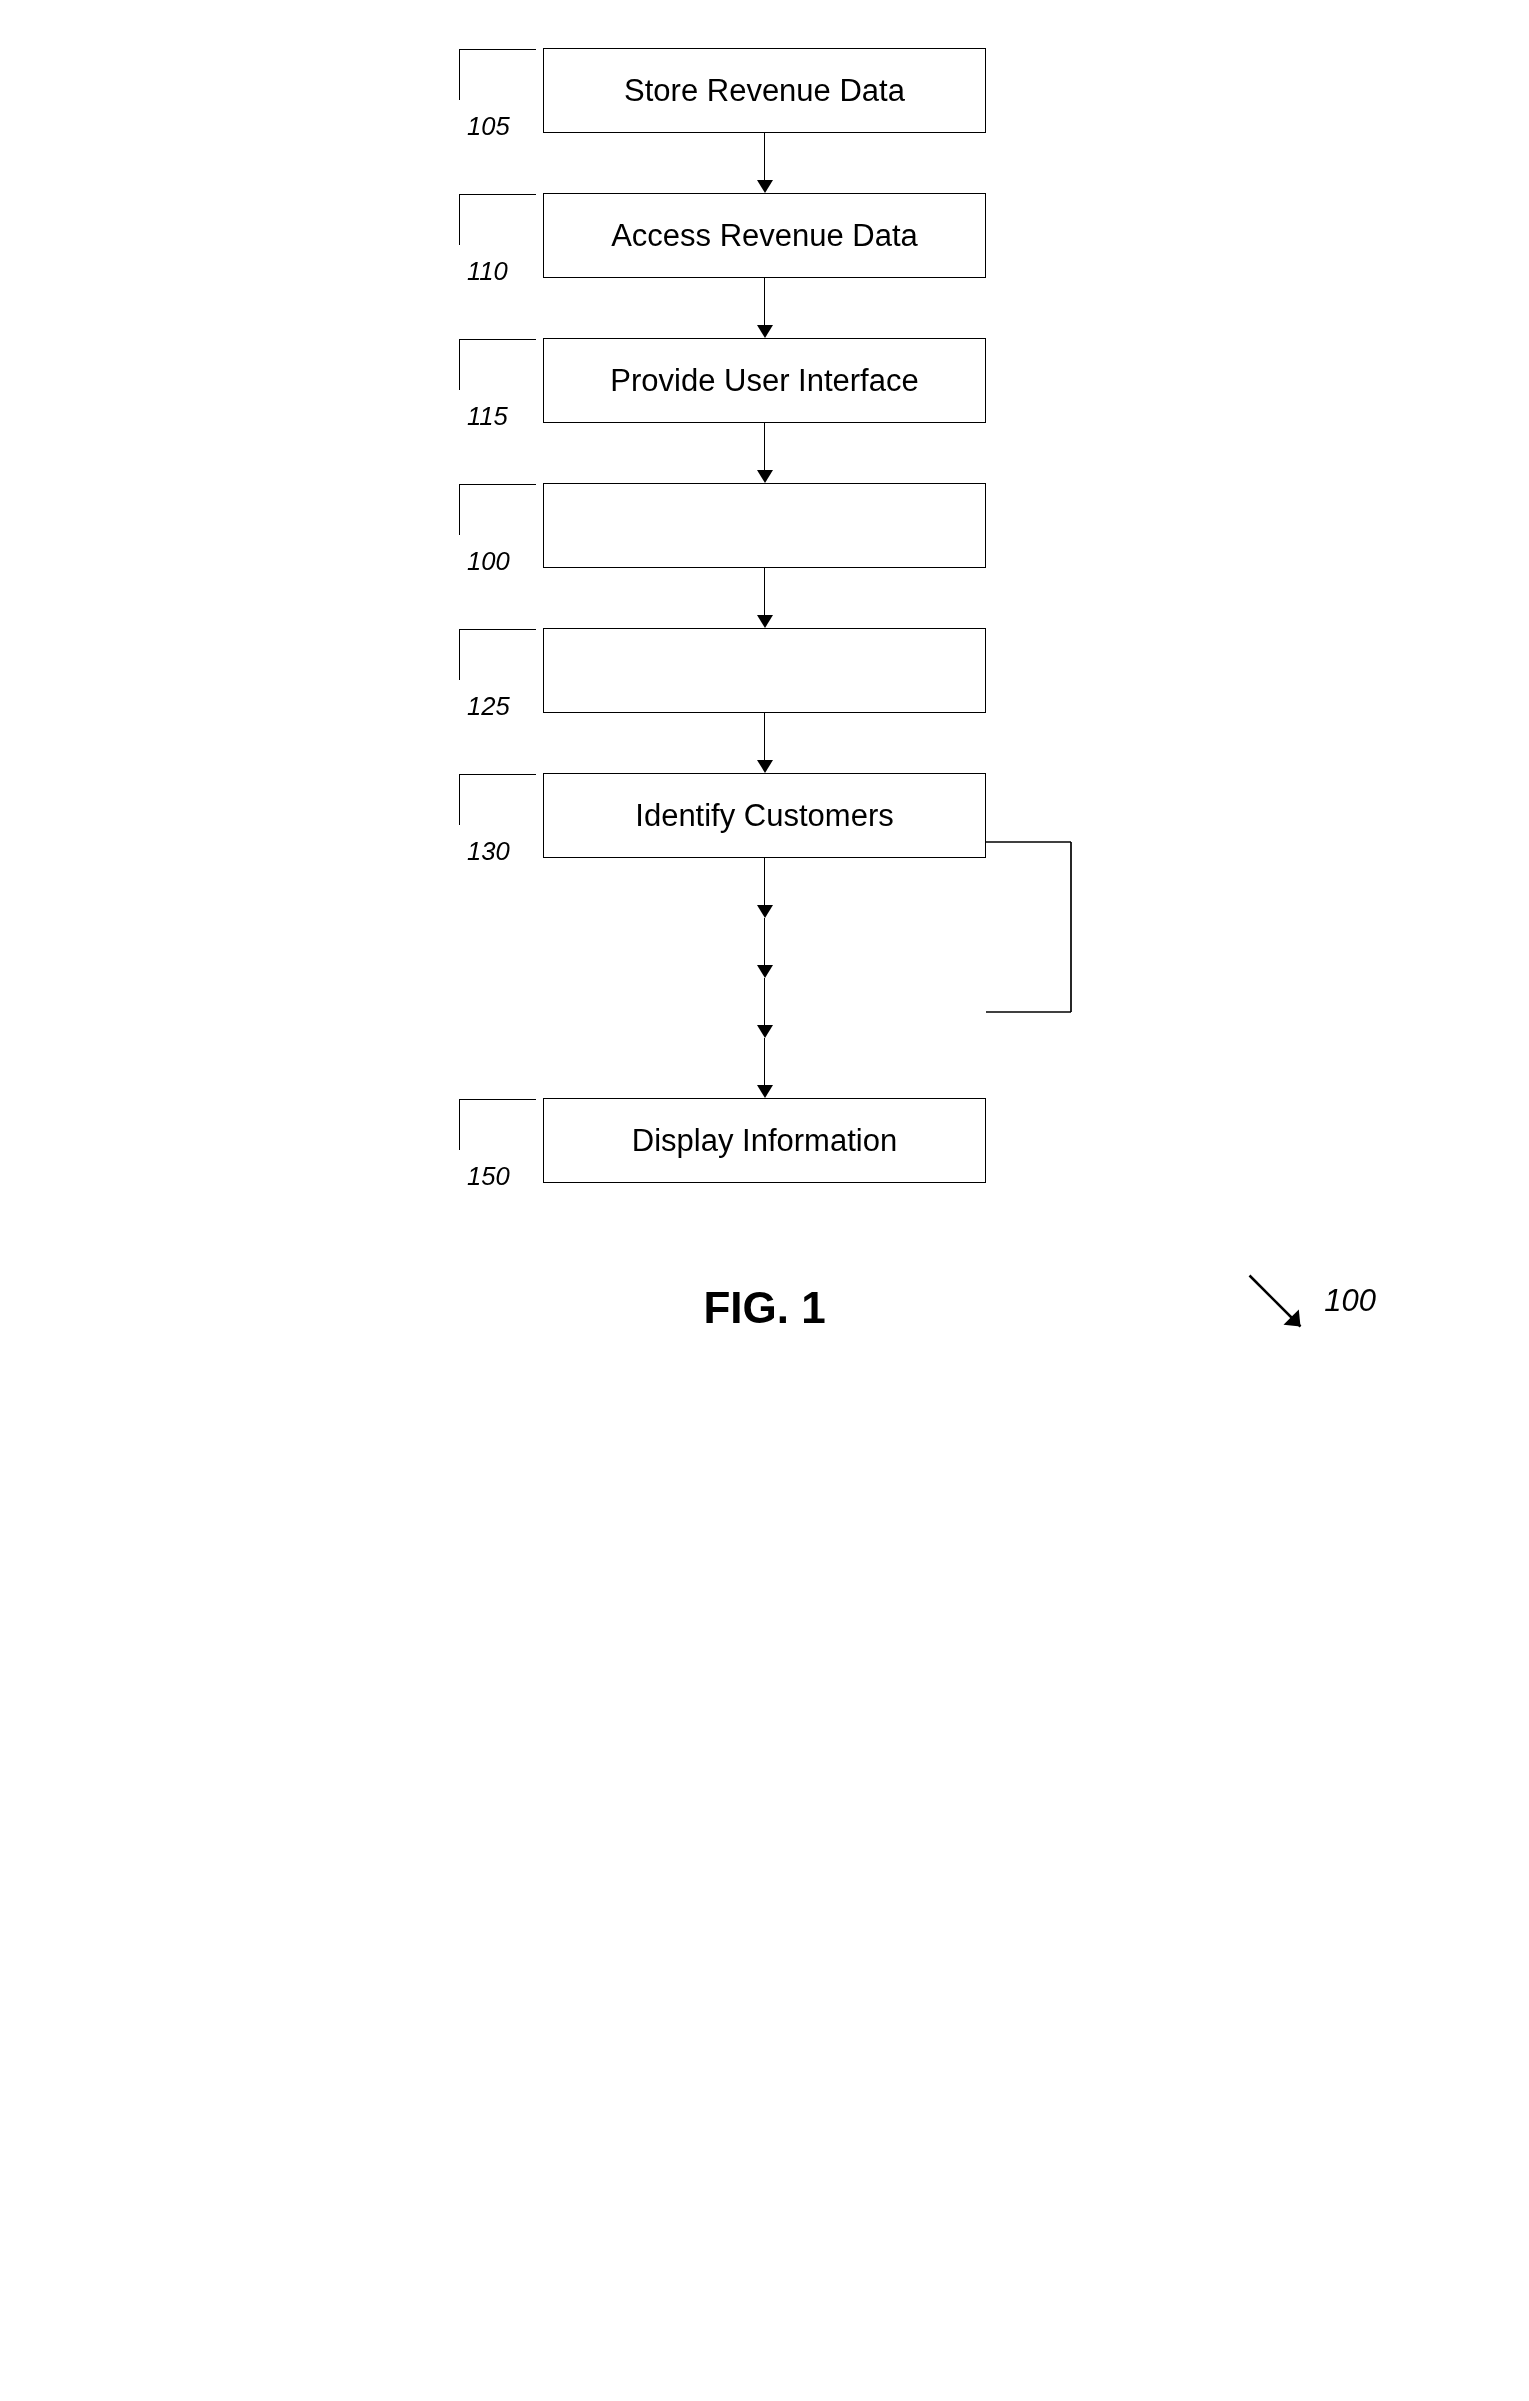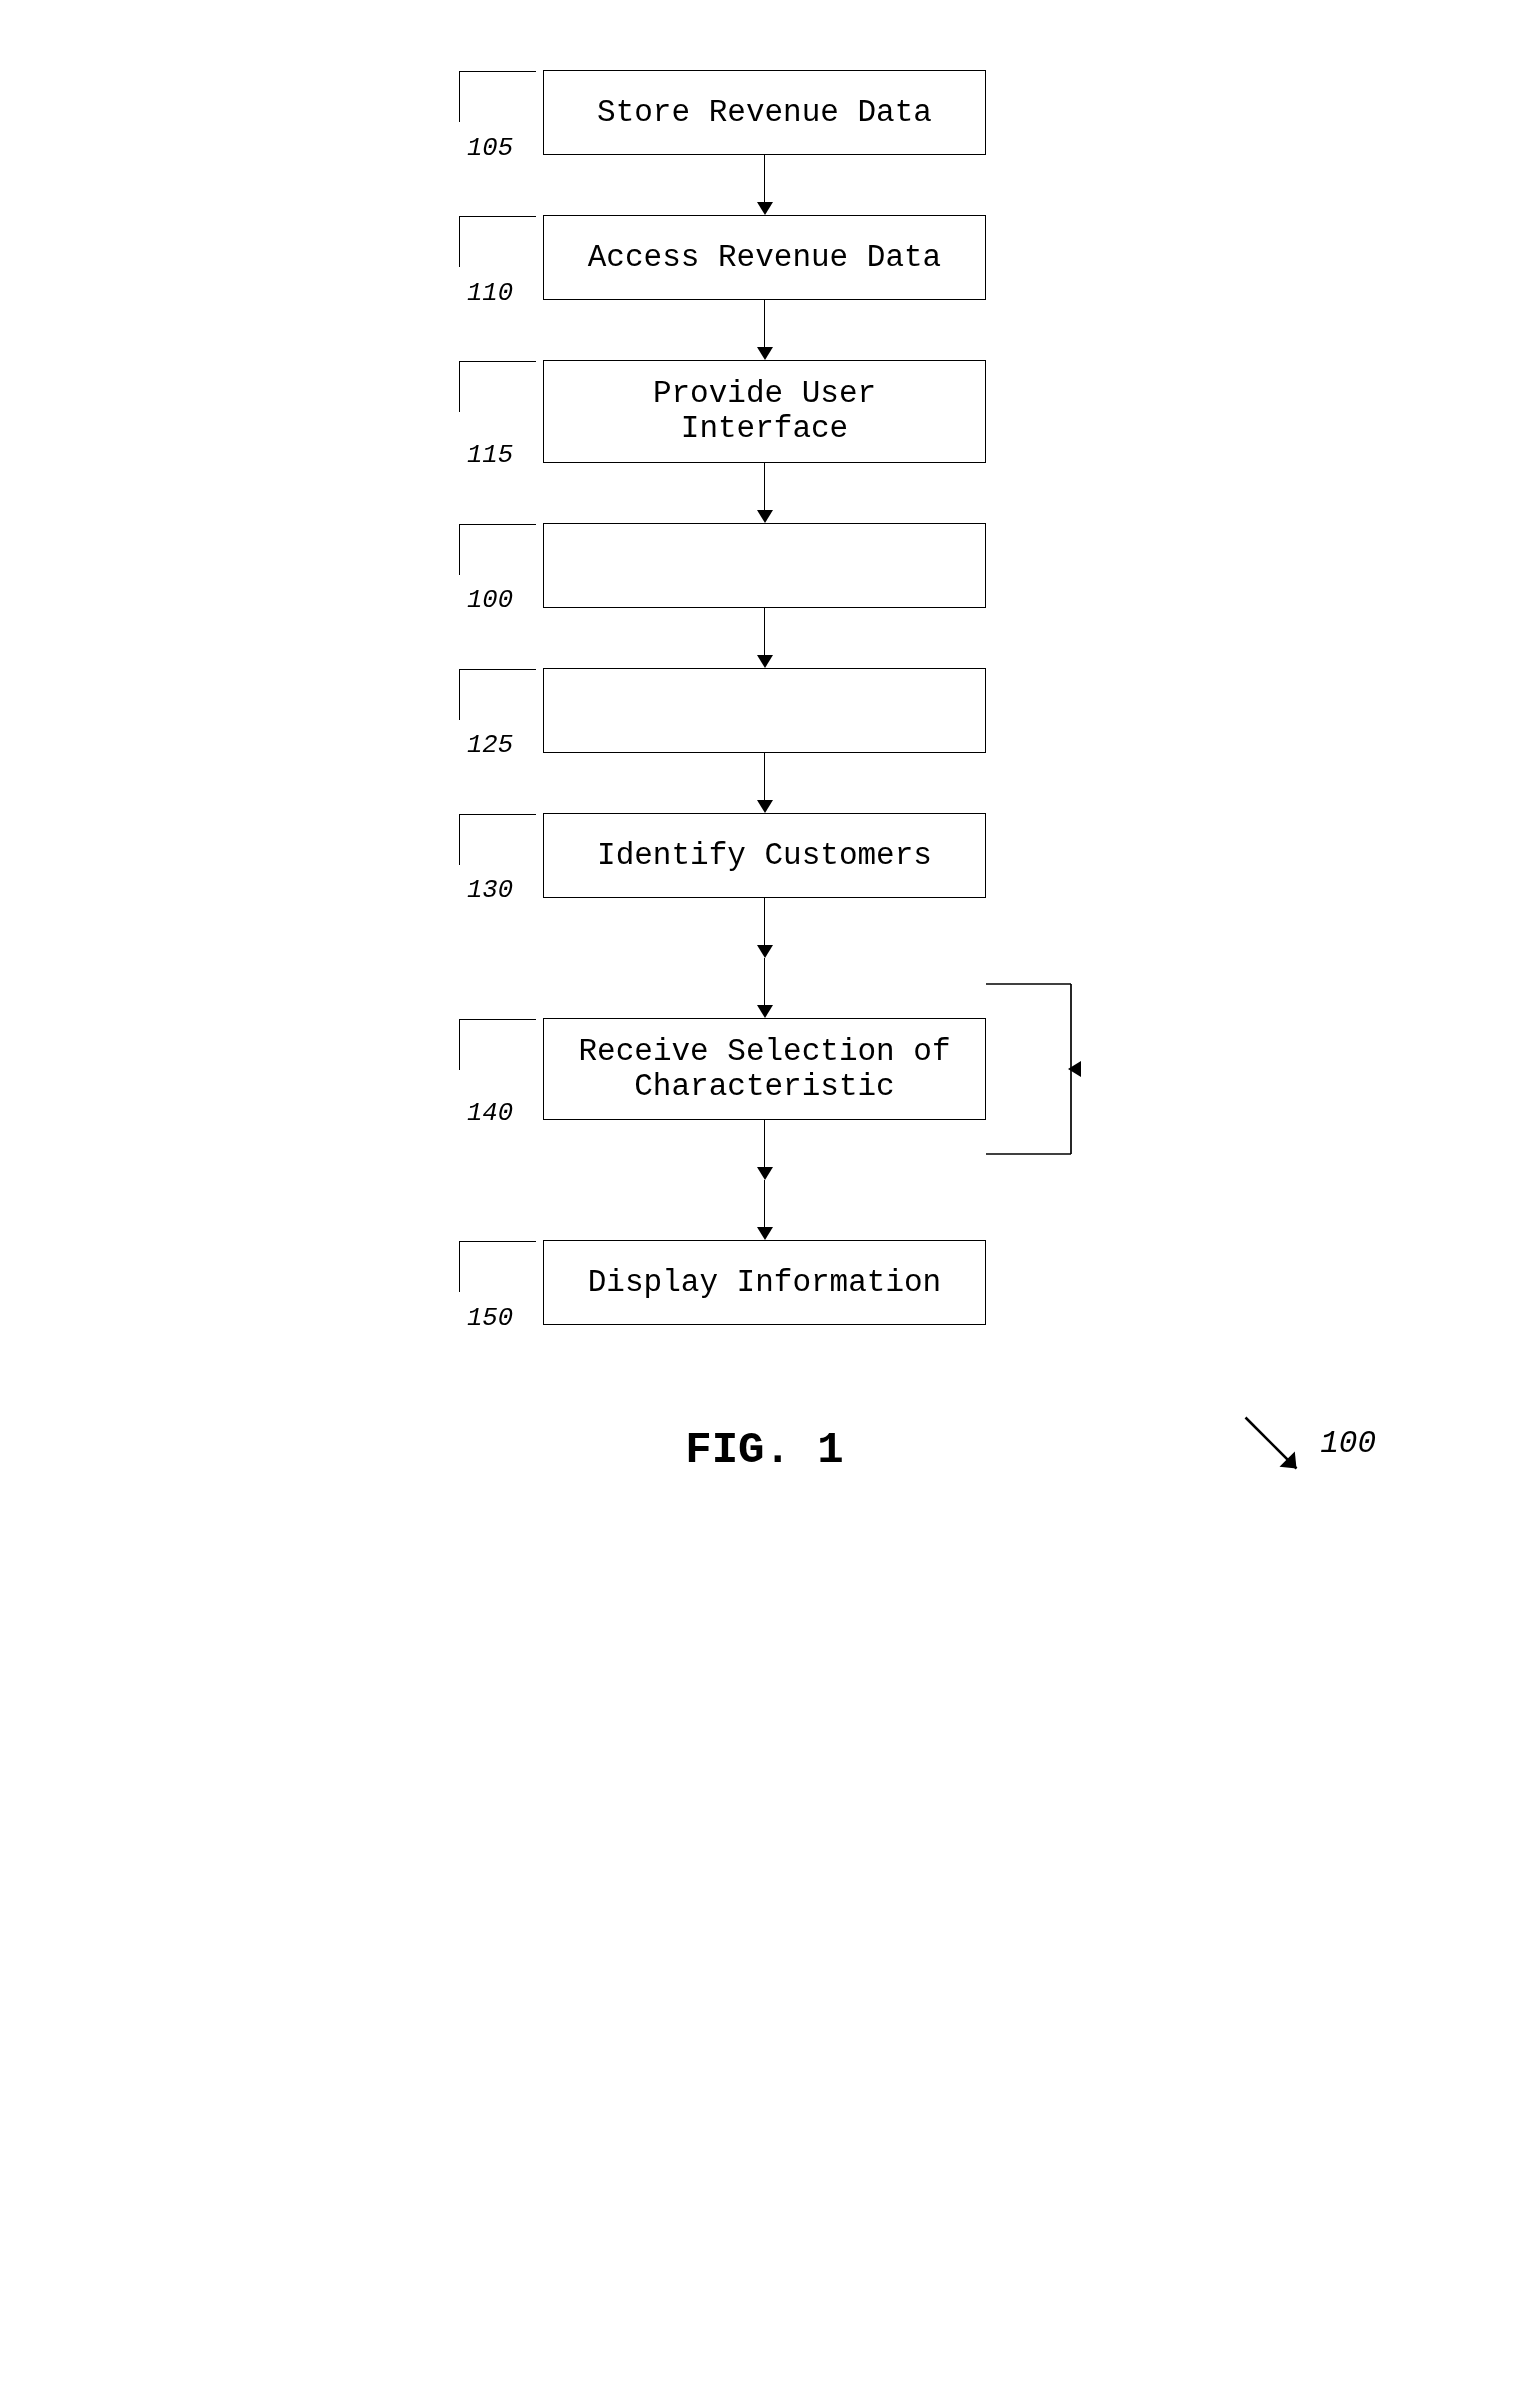--- a/index.html
+++ b/index.html
@@ -7,24 +7,23 @@
       background: #ffffff;
       font-family: Arial, sans-serif;
       width: 1529px;
       min-height: 2401px;
       position: relative;
     }
     .diagram-container {
       display: flex;
       flex-direction: column;
       align-items: center;
-      padding-top: 70px;
+      padding-top: 48px;
       padding-bottom: 85px;
       position: relative;
-      font-family: Liberation Mono, monospace;
     }
     .flow-item {
       display: flex;
       flex-direction: column;
       align-items: center;
       position: relative;
     }
     .box-wrapper {
       display: flex;
       align-items: center;
@@ -199,33 +198,20 @@
     <div class="line"></div>
     <div class="arrowhead"></div>
   </div>
 
 
   <div class="arrow-down">
     <div class="line"></div>
     <div class="arrowhead"></div>
   </div>
 
-  <div class="flow-item" style="position:relative;">
-    <div class="box-wrapper" style="position:relative;">
-      <div class="box">
-        <span>Receive Selection of Characteristic</span>
-        <div class="bracket"></div>
-        <span class="label">140</span>
-      </div>
-
-      <div style="position:absolute; right:-95px; top:50%; transform:translateY(-50%); display:flex; align-items:center;">
-        <div style="width:0;height:0;border-top:8.5px solid transparent;border-bottom:8.5px solid transparent;border-right:13.6px solid #000;"></div>
-      </div>
-    </div>
-  </div>
 
   <div style="position:relative; width:443px;">
     <div class="arrow-down">
       <div class="line"></div>
       <div class="arrowhead"></div>
     </div>
 
     <svg style="position:absolute; right:-136px; top:-230px; overflow:visible;" width="136" height="358" viewBox="0 0 160 420">
 
       <line x1="0" y1="110" x2="100" y2="110" stroke="#000" stroke-width="2"></line>

